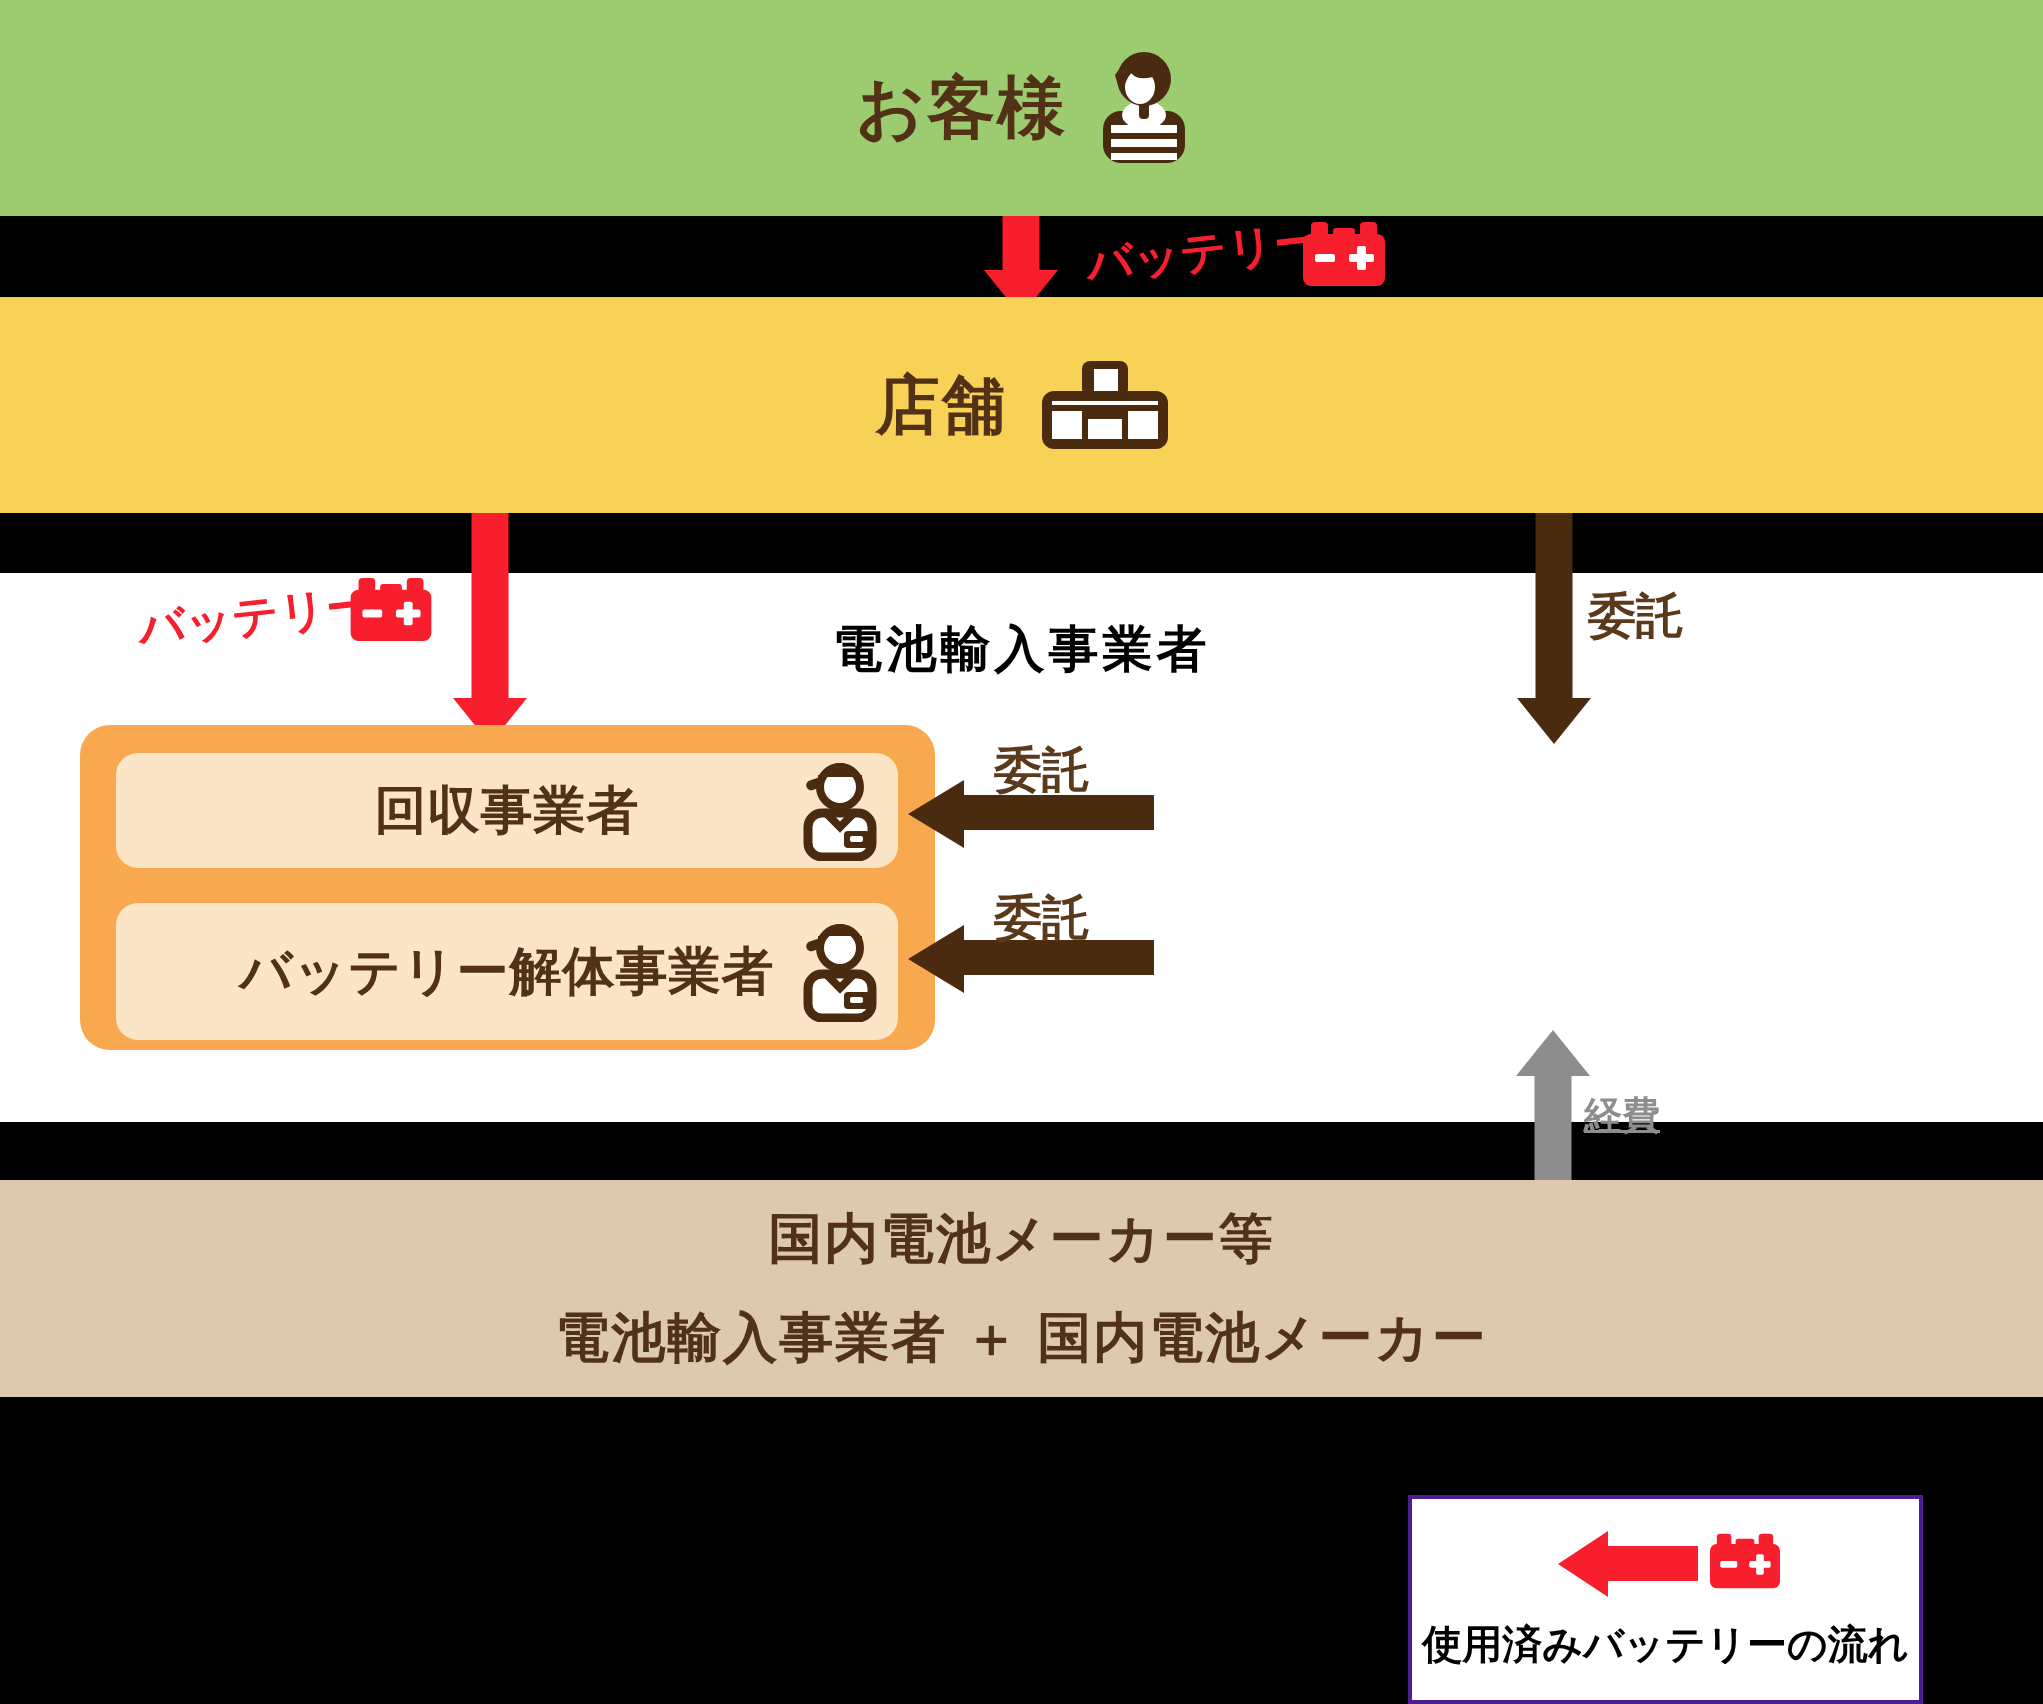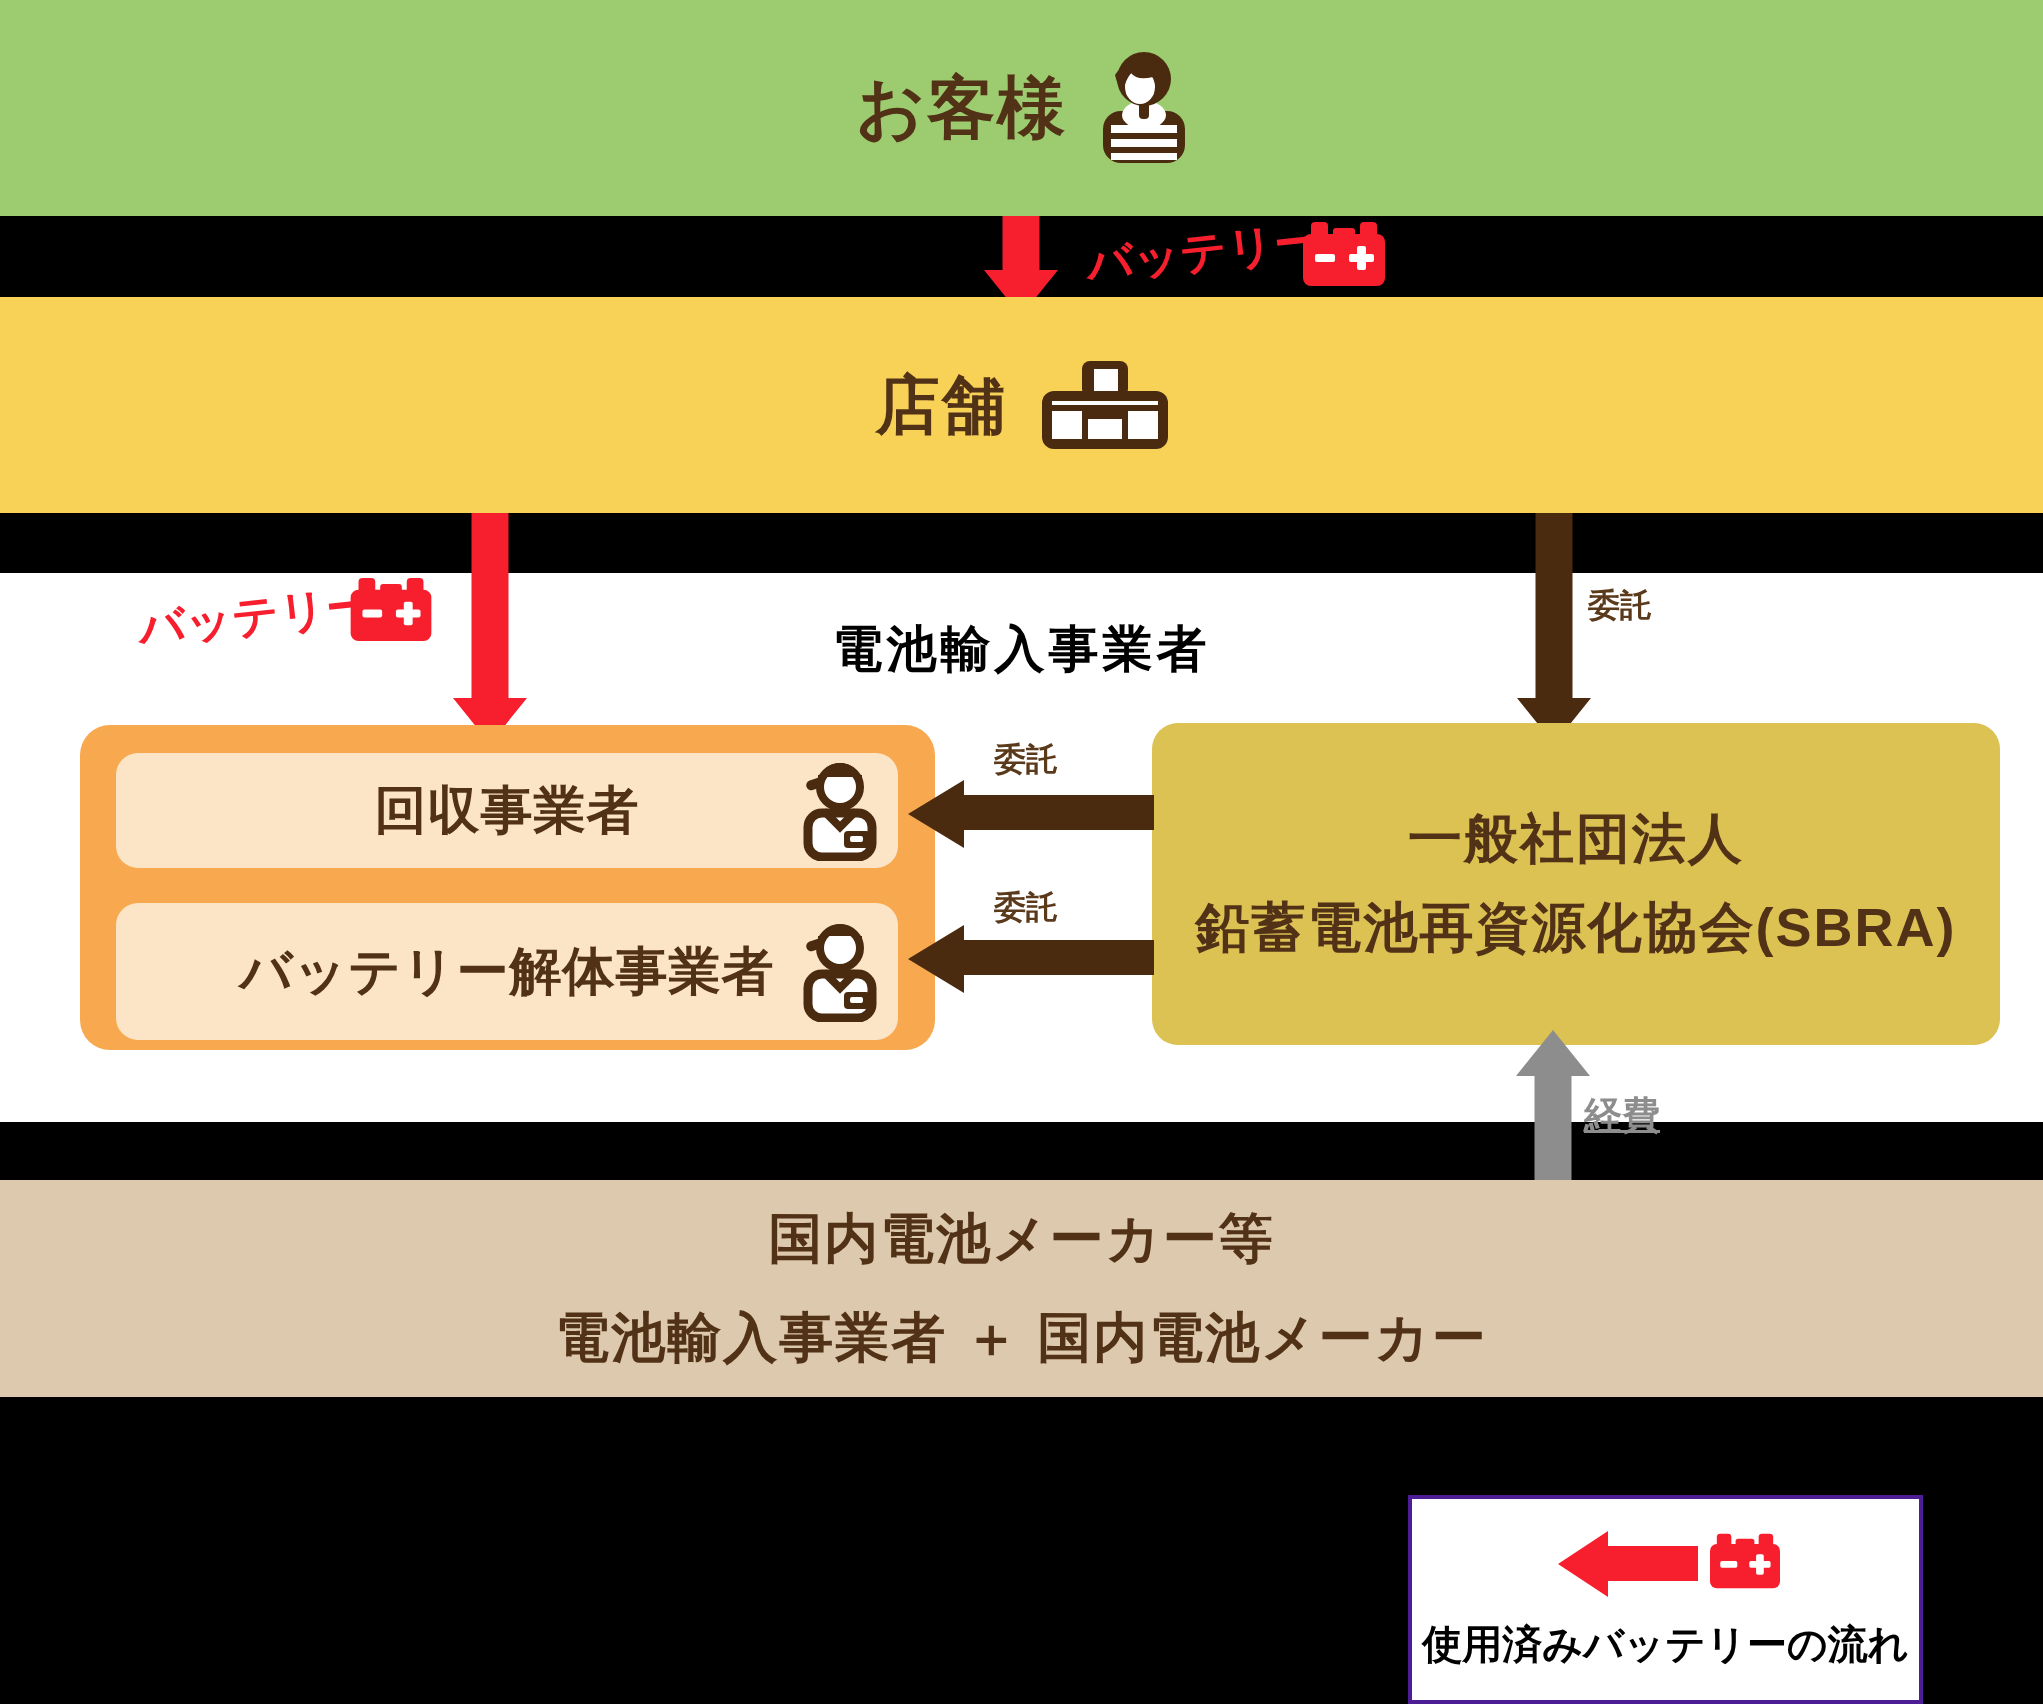--- a/index.html
+++ b/index.html
@@ -15,21 +15,21 @@
   .band-makers{top:1180px;height:217px;background:#ddc9ad;}
 
   .center-row{display:flex;align-items:center;justify-content:center;height:100%;gap:34px;}
   .big-label{color:#523217;font-weight:bold;letter-spacing:2px;}
   .customer-label{font-size:68px;}
   .store-label{font-size:64px;}
 
   .abs{position:absolute;}
   .flow-label{font-weight:bold;white-space:nowrap;}
   .red-label{color:#f71f2d;font-size:46px;transform:rotate(-6deg);}
-  .brown-label{color:#5b3a1c;font-size:32px;}
+  .brown-label{color:#5b3a1c;font-size:48px;}
   .gray-label{color:#8d8d8d;font-size:38px;text-decoration:underline;}
 
   .scope-title{
     position:absolute;top:616px;left:0;width:2043px;text-align:center;
     color:#000;font-size:50px;font-weight:bold;letter-spacing:4px;
   }
 
   .operators{
     position:absolute;left:80px;top:725px;width:855px;height:325px;
     background:#f8a94f;border-radius:30px;
@@ -177,24 +177,20 @@
           <circle cx="40" cy="26" r="20" fill="#fff" stroke="#4a2b10" stroke-width="8"></circle>
           <path d="M18 24 A22 22 0 0 1 62 24 L62 14 L18 14 Z" fill="#4a2b10"></path>
           <rect x="6" y="18" width="18" height="10" rx="5" fill="#4a2b10" transform="rotate(-18 15 23)"></rect>
           <rect x="44" y="70" width="26" height="17" rx="4" fill="#4a2b10"></rect>
           <rect x="50" y="75" width="13" height="6" rx="2" fill="#fff"></rect>
         </svg>
       </span>
     </div>
   </div>
 
-  <div class="sbra-box">
-    <span class="sbra-line">一般社団法人</span>
-    <span class="sbra-line">鉛蓄電池再資源化協会(SBRA)</span>
-  </div>
 
   <span class="abs" style="left:908px;top:780px;">
     <svg width="246" height="68" viewBox="0 0 246 68">
       <polygon points="0,34 56,0 56,15 246,15 246,50 56,50 56,68" fill="#4a2b10"></polygon>
     </svg>
   </span>
   <span class="abs flow-label brown-label" style="left:994px;top:738px;">委託</span>
 
   <span class="abs" style="left:908px;top:925px;">
     <svg width="246" height="68" viewBox="0 0 246 68">

